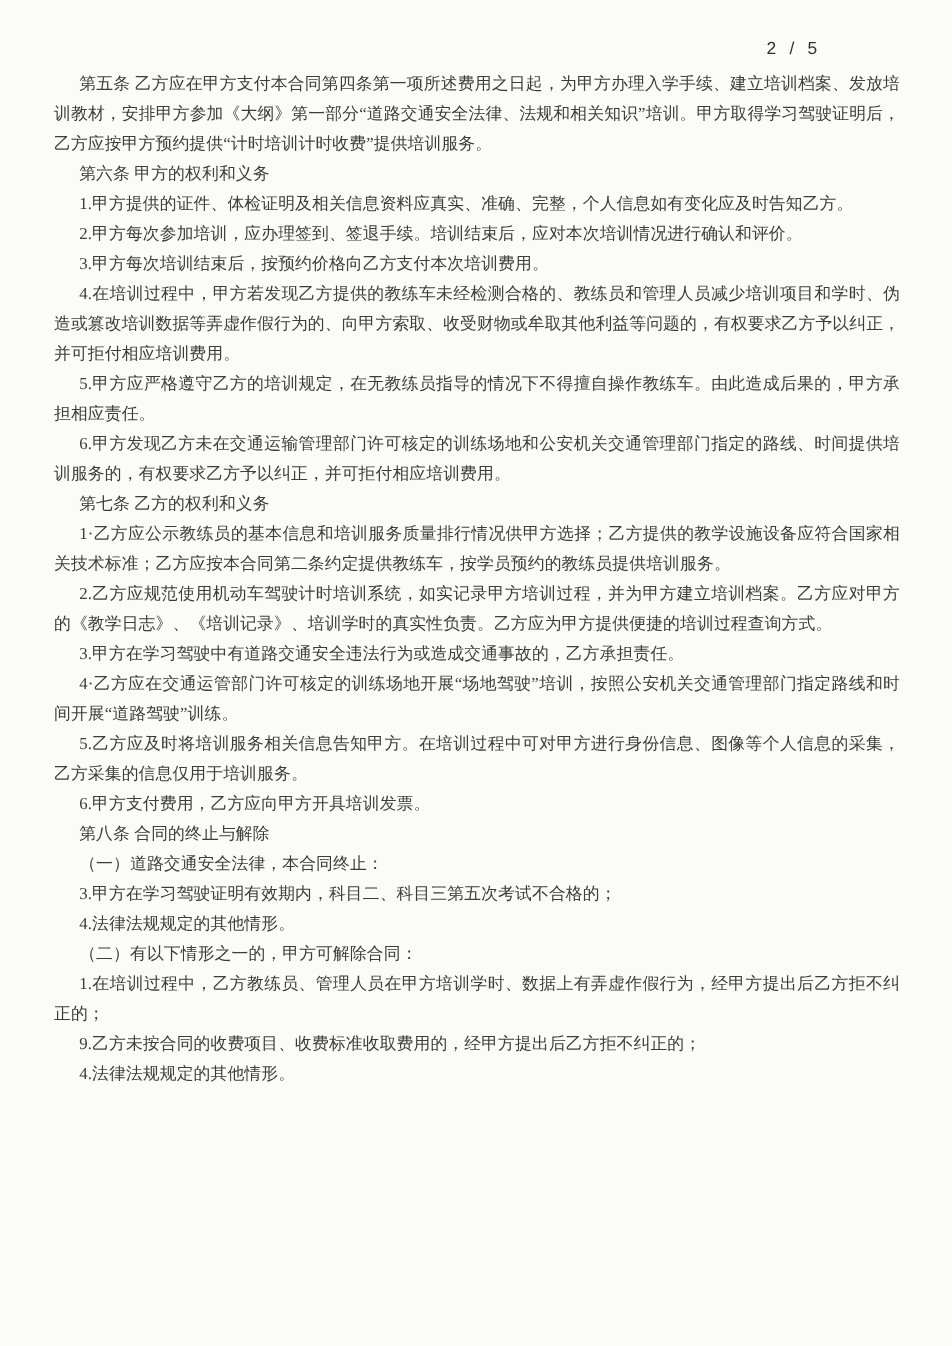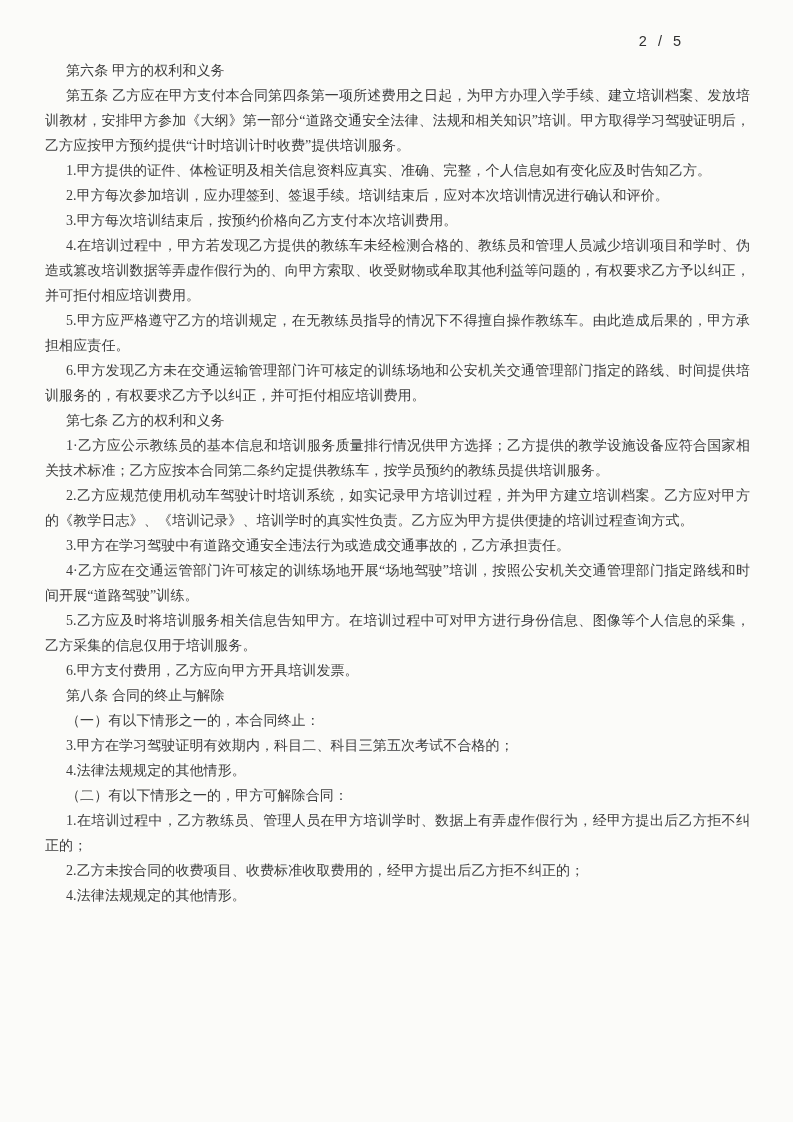--- a/index.html
+++ b/index.html
@@ -51,38 +51,38 @@
 <div class="page">
 
   <div class="page-indicator">
     <span>2</span>
     <span>/</span>
     <span>5</span>
   </div>
 
   <div class="doc-body">
 
-  <p>第六条 甲方的权利和义务</p>
-      <p>第五条 乙方应在甲方支付本合同第四条第一项所述费用之日起，为甲方办理入学手续、建立培训档案、发放培训教材，安排甲方参加《大纲》第一部分“道路交通安全法律、法规和相关知识”培训。甲方取得学习驾驶证明后，乙方应按甲方预约提供“计时培训计时收费”提供培训服务。</p>
+  <p>第五条 乙方应在甲方支付本合同第四条第一项所述费用之日起，为甲方办理入学手续、建立培训档案、发放培训教材，安排甲方参加《大纲》第一部分“道路交通安全法律、法规和相关知识”培训。甲方取得学习驾驶证明后，乙方应按甲方预约提供“计时培训计时收费”提供培训服务。</p>
+      <p>第六条 甲方的权利和义务</p>
       <p>1.甲方提供的证件、体检证明及相关信息资料应真实、准确、完整，个人信息如有变化应及时告知乙方。</p>
       <p>2.甲方每次参加培训，应办理签到、签退手续。培训结束后，应对本次培训情况进行确认和评价。</p>
       <p>3.甲方每次培训结束后，按预约价格向乙方支付本次培训费用。</p>
       <p>4.在培训过程中，甲方若发现乙方提供的教练车未经检测合格的、教练员和管理人员减少培训项目和学时、伪造或篡改培训数据等弄虚作假行为的、向甲方索取、收受财物或牟取其他利益等问题的，有权要求乙方予以纠正，并可拒付相应培训费用。</p>
       <p>5.甲方应严格遵守乙方的培训规定，在无教练员指导的情况下不得擅自操作教练车。由此造成后果的，甲方承担相应责任。</p>
       <p>6.甲方发现乙方未在交通运输管理部门许可核定的训练场地和公安机关交通管理部门指定的路线、时间提供培训服务的，有权要求乙方予以纠正，并可拒付相应培训费用。</p>
       <p>第七条 乙方的权利和义务</p>
       <p>1·乙方应公示教练员的基本信息和培训服务质量排行情况供甲方选择；乙方提供的教学设施设备应符合国家相关技术标准；乙方应按本合同第二条约定提供教练车，按学员预约的教练员提供培训服务。</p>
       <p>2.乙方应规范使用机动车驾驶计时培训系统，如实记录甲方培训过程，并为甲方建立培训档案。乙方应对甲方的《教学日志》、《培训记录》、培训学时的真实性负责。乙方应为甲方提供便捷的培训过程查询方式。</p>
       <p>3.甲方在学习驾驶中有道路交通安全违法行为或造成交通事故的，乙方承担责任。</p>
       <p>4·乙方应在交通运管部门许可核定的训练场地开展“场地驾驶”培训，按照公安机关交通管理部门指定路线和时间开展“道路驾驶”训练。</p>
       <p>5.乙方应及时将培训服务相关信息告知甲方。在培训过程中可对甲方进行身份信息、图像等个人信息的采集，乙方采集的信息仅用于培训服务。</p>
       <p>6.甲方支付费用，乙方应向甲方开具培训发票。</p>
       <p>第八条 合同的终止与解除</p>
-      <p>（一）有以下情形之一的，本合同终止：</p>
+      <p>（一）道路交通安全法律，本合同终止：</p>
       <p>3.甲方在学习驾驶证明有效期内，科目二、科目三第五次考试不合格的；</p>
       <p>4.法律法规规定的其他情形。</p>
       <p>（二）有以下情形之一的，甲方可解除合同：</p>
       <p>1.在培训过程中，乙方教练员、管理人员在甲方培训学时、数据上有弄虚作假行为，经甲方提出后乙方拒不纠正的；</p>
-      <p>2.乙方未按合同的收费项目、收费标准收取费用的，经甲方提出后乙方拒不纠正的；</p>
+      <p>9.乙方未按合同的收费项目、收费标准收取费用的，经甲方提出后乙方拒不纠正的；</p>
       <p>4.法律法规规定的其他情形。</p>
     </div>
 
 </div>
 
 </body></html>

